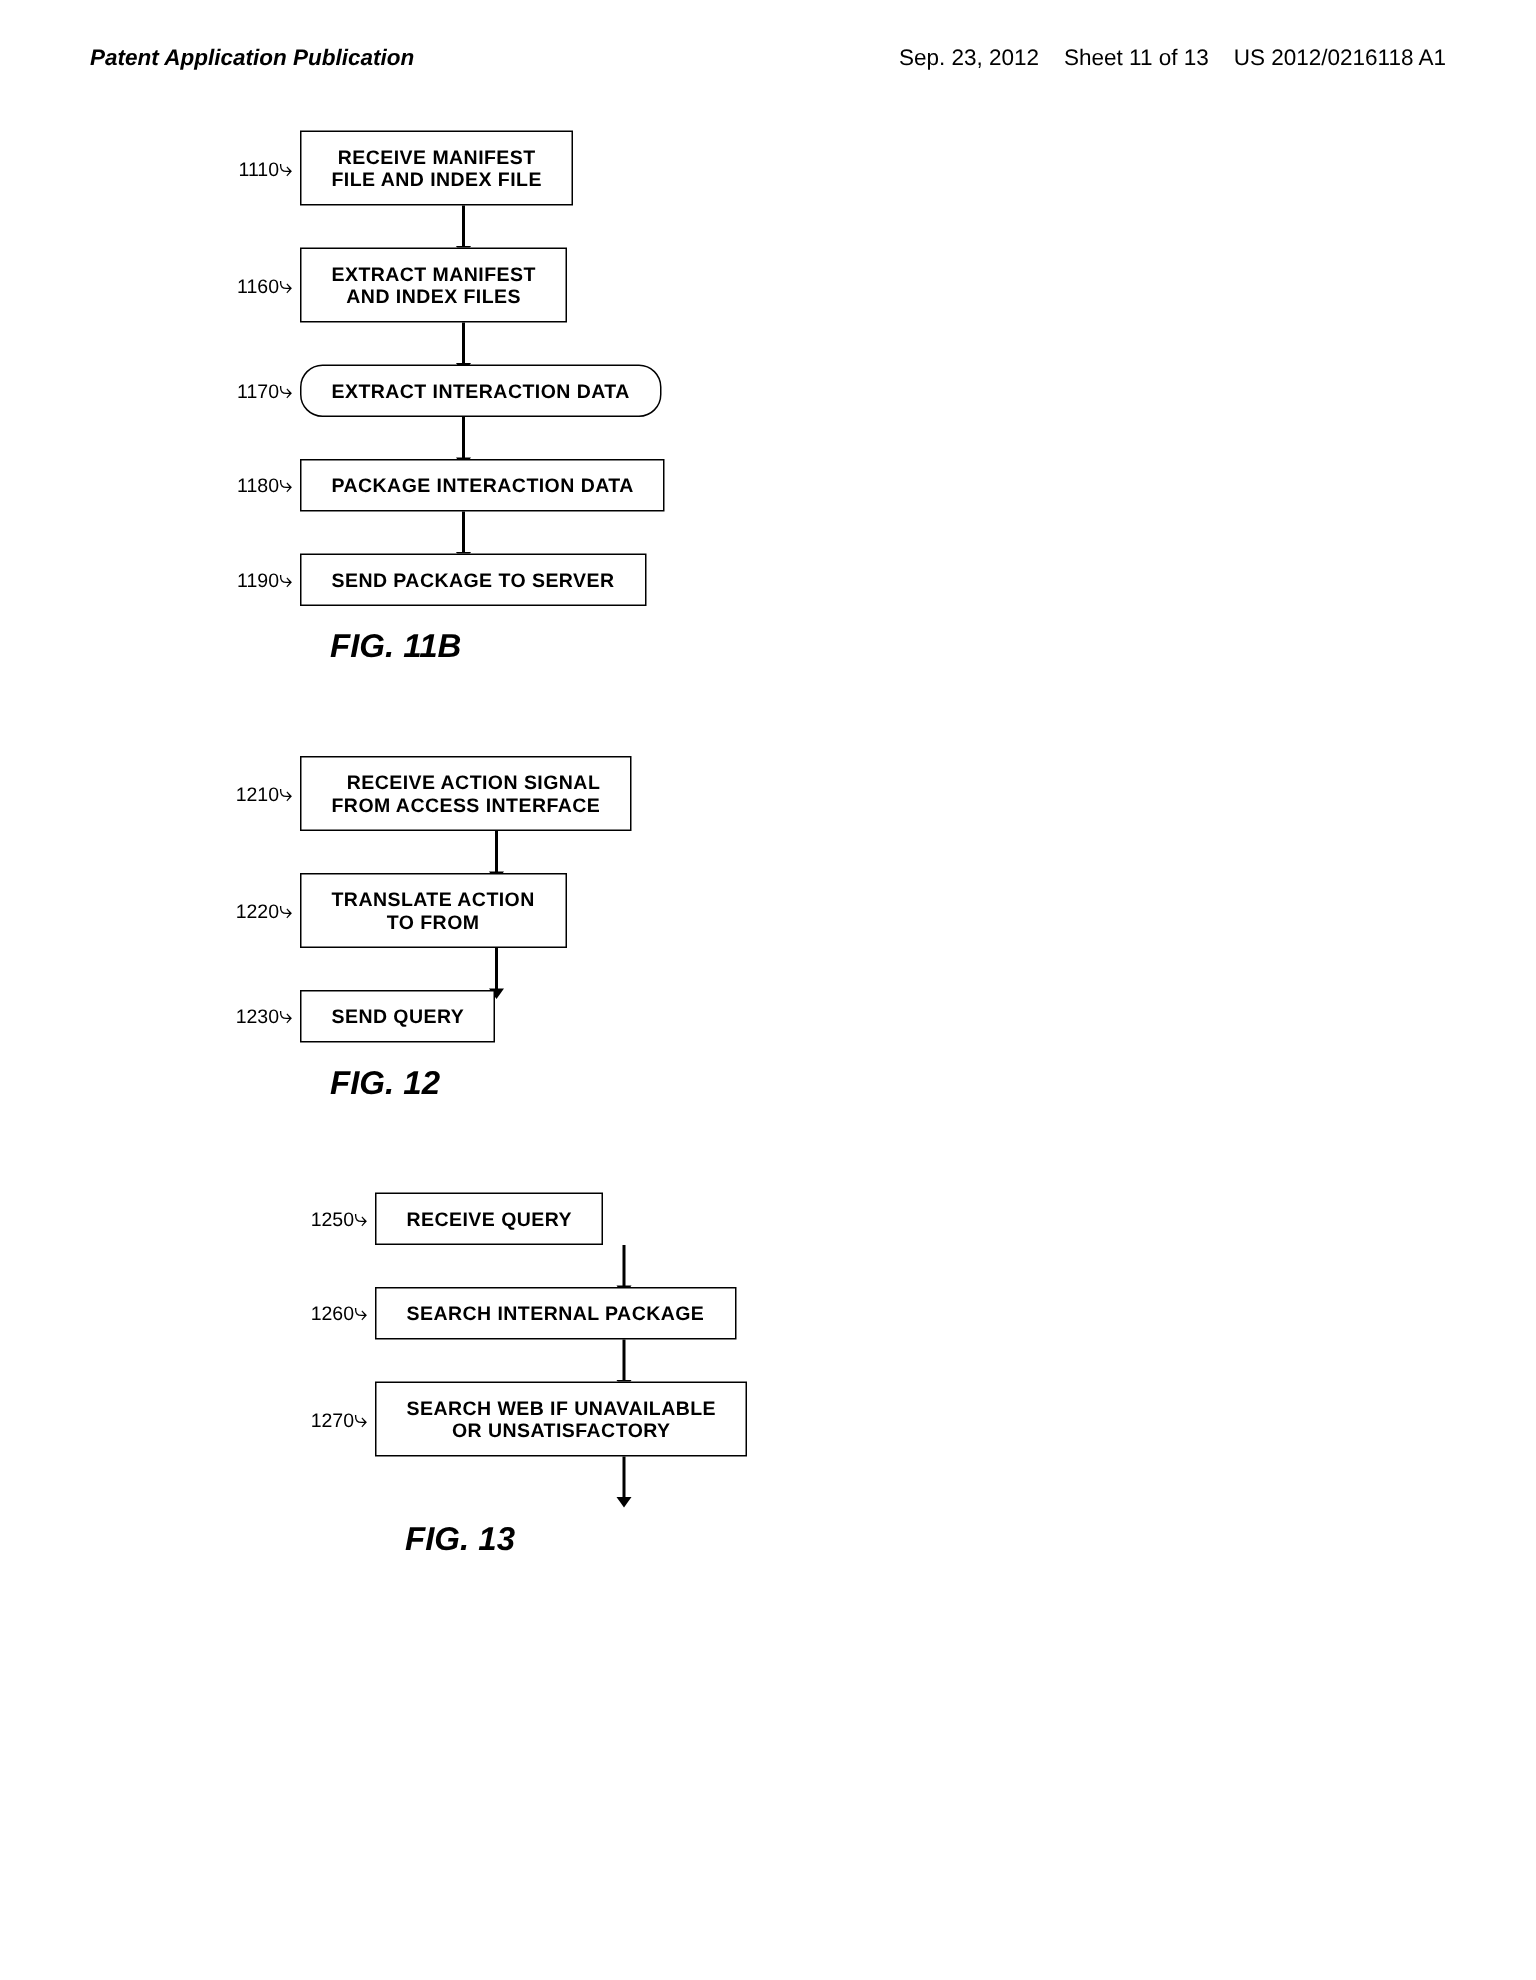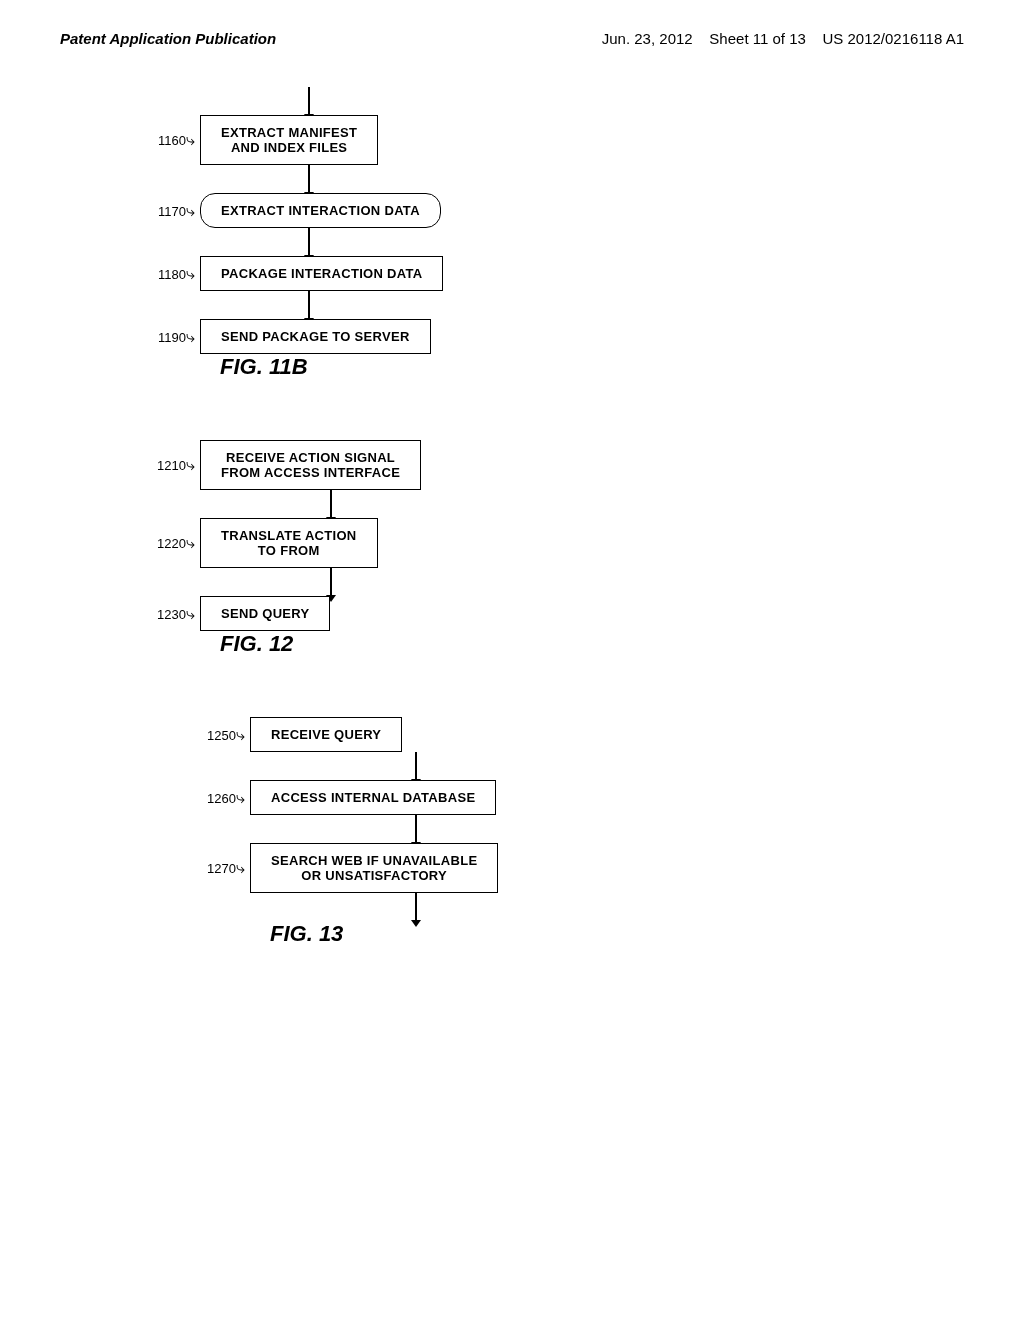--- a/index.html
+++ b/index.html
@@ -37,20 +37,21 @@
       text-align: right;
     }
     .header-right span {
       display: inline-block;
     }
 
     .fig-caption {
       font-style: italic;
       font-size: 22px;
       font-weight: bold;
+      margin-top: 14px;
     }
 
     
     .section {
       margin-bottom: 60px;
     }
 
     .section-inner {
       display: flex;
       flex-direction: column;
@@ -117,29 +118,34 @@
 
   </style>
 </head>
 <body>
 
 <div class="page">
 
   <div class="header">
     <div class="header-left">Patent Application Publication</div>
     <div class="header-right">
-      <span>Jun. 23, 2012</span>&nbsp;&nbsp;&nbsp;
+      <span>Sep. 23, 2012</span>&nbsp;&nbsp;&nbsp;
       <span>Sheet 11 of 13</span>&nbsp;&nbsp;&nbsp;
       <span>US 2012/0216118 A1</span>
     </div>
   </div>
 
   <div class="section" id="fig11b" style="margin-left:80px; margin-top:20px;">
     <div class="section-inner">
 
+    <div class="flow-step">
+          <div class="flow-step-label">1110<span style="font-size:16px;">⤷</span></div>
+          <div class="flow-step-box" style="white-space: pre-line;">RECEIVE MANIFEST
+FILE AND INDEX FILE</div>
+        </div>
         <div class="arrow-connector" style="margin-left: 168px;"></div>
         <div class="flow-step">
           <div class="flow-step-label">1160<span style="font-size:16px;">⤷</span></div>
           <div class="flow-step-box" style="white-space: pre-line;">EXTRACT MANIFEST
 AND INDEX FILES</div>
         </div>
         <div class="arrow-connector" style="margin-left: 168px;"></div>
         <div class="flow-step">
           <div class="flow-step-label">1170<span style="font-size:16px;">⤷</span></div>
           <div class="flow-step-box" style="white-space: pre-line; border-radius: 15px;">EXTRACT INTERACTION DATA</div>
@@ -155,21 +161,21 @@
           <div class="flow-step-box" style="white-space: pre-line;">SEND PACKAGE TO SERVER</div>
         </div>
       </div>
     <div class="fig-caption" style="margin-left:80px;">FIG. 11B</div>
   </div>
 
   <div class="section" id="fig12" style="margin-left:80px; margin-top:10px;">
     <div class="section-inner">
     <div class="flow-step">
           <div class="flow-step-label">1210<span style="font-size:16px;">⤷</span></div>
-          <div class="flow-step-box" style="white-space: pre-line;">RECEIVE ACTION SIGNAL
+          <div class="flow-step-box" style="white-space: pre-line; text-align: right;">RECEIVE ACTION SIGNAL
 FROM ACCESS INTERFACE</div>
         </div>
         <div class="arrow-connector" style="margin-left: 190px;"></div>
         <div class="flow-step">
           <div class="flow-step-label">1220<span style="font-size:16px;">⤷</span></div>
           <div class="flow-step-box" style="white-space: pre-line;">TRANSLATE ACTION
 TO FROM</div>
         </div>
         <div class="arrow-connector" style="margin-left: 190px;"></div>
         <div class="flow-step">
@@ -182,21 +188,21 @@
 
   <div class="section" id="fig13" style="margin-left:130px; margin-top:10px;">
     <div class="section-inner">
     <div class="flow-step">
           <div class="flow-step-label">1250<span style="font-size:16px;">⤷</span></div>
           <div class="flow-step-box" style="white-space: pre-line;">RECEIVE QUERY</div>
         </div>
         <div class="arrow-connector" style="margin-left: 225px;"></div>
         <div class="flow-step">
           <div class="flow-step-label">1260<span style="font-size:16px;">⤷</span></div>
-          <div class="flow-step-box" style="white-space: pre-line;">ACCESS INTERNAL DATABASE</div>
+          <div class="flow-step-box" style="white-space: pre-line;">SEARCH INTERNAL PACKAGE</div>
         </div>
         <div class="arrow-connector" style="margin-left: 225px;"></div>
         <div class="flow-step">
           <div class="flow-step-label">1270<span style="font-size:16px;">⤷</span></div>
           <div class="flow-step-box" style="white-space: pre-line;">SEARCH WEB IF UNAVAILABLE
 OR UNSATISFACTORY</div>
         </div>
         <div class="arrow-connector" style="margin-left: 225px;"></div>
       </div>
     <div class="fig-caption" style="margin-left:80px;">FIG. 13</div>

